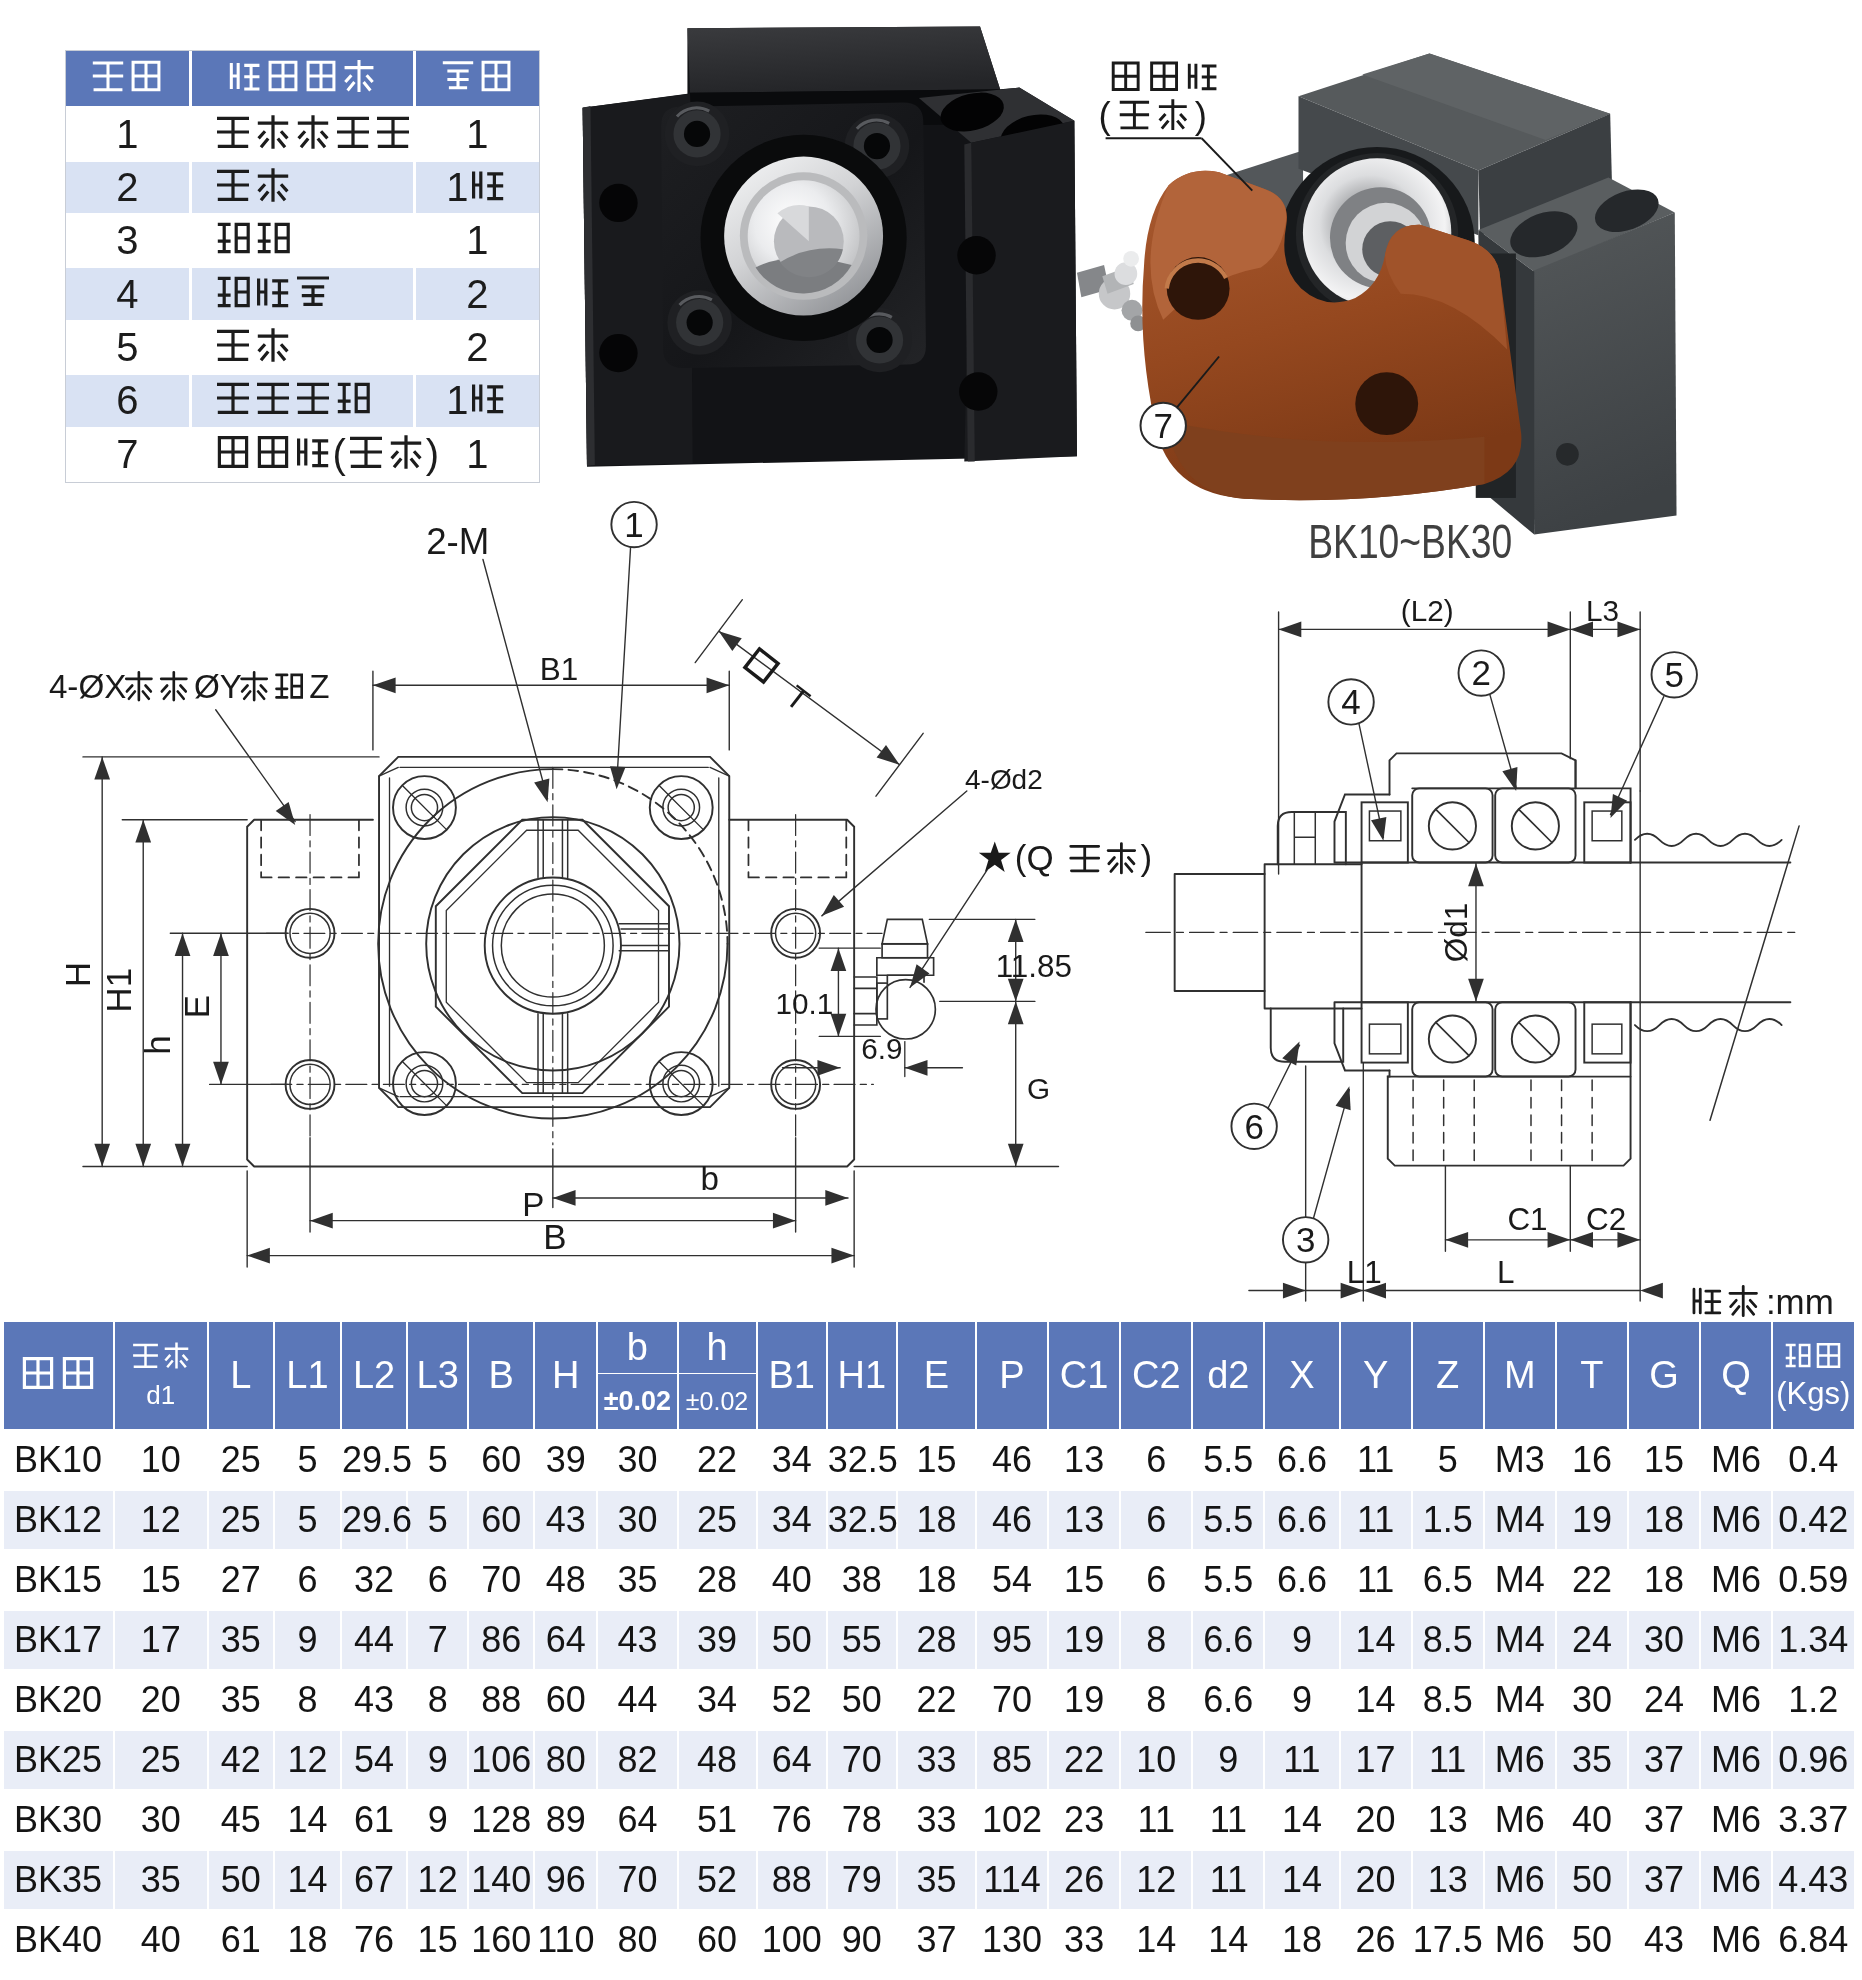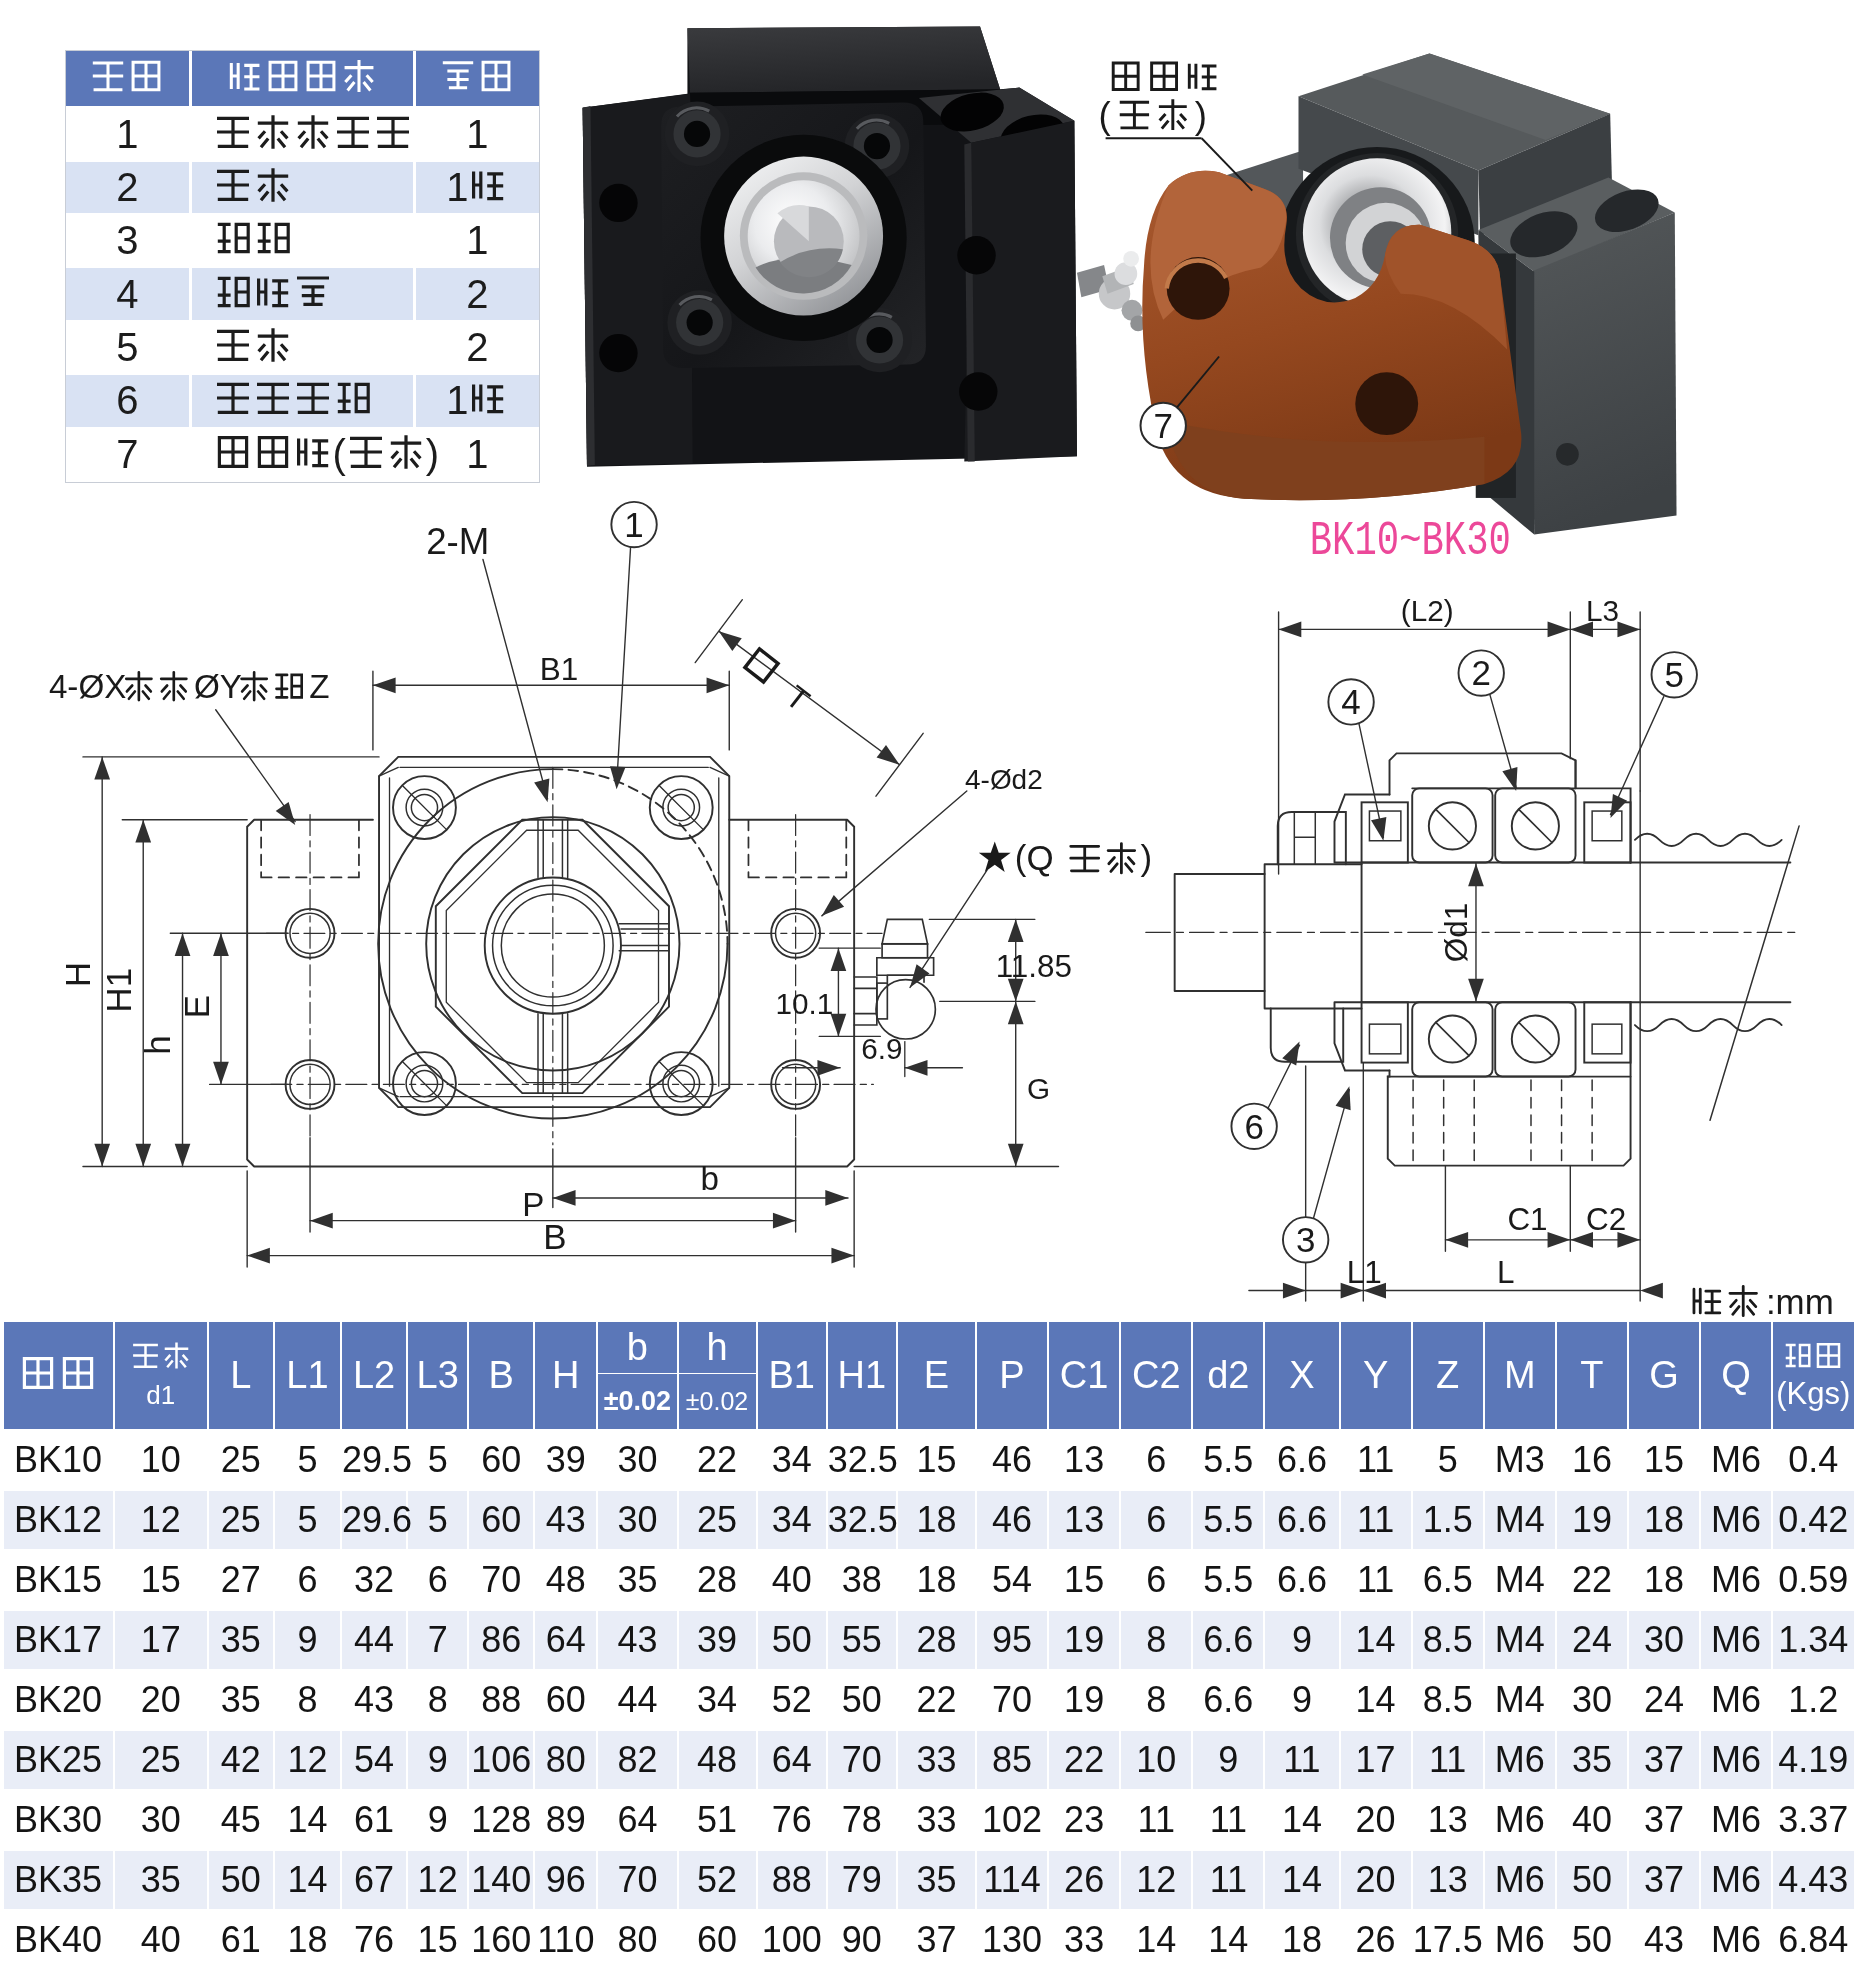--- a/index.html
+++ b/index.html
@@ -24,21 +24,21 @@
 #big thead th.bsub{border-bottom:1.7px solid #fff}
 #big .tol{font-size:27px;font-weight:bold}
 #big .tol2{font-size:25px}
 #big .cjh{font-size:40px}
 #big .cjh2{font-size:31px;line-height:1.15}
 #big .lat2{font-size:26px}
 #big .kgs{font-size:31px}
 #big tbody td{height:60px;background:#fff;border-right:2.6px solid #fff;border-bottom:2.6px solid #fff}
 #big tbody tr.alt td{background:#e9edf7}
 
-#bk{position:absolute;left:1236px;top:517px;width:349px;text-align:center;font-family:Liberation Mono, monospace;font-size:49px;color:#ec4899;line-height:1}
+#bk{position:absolute;left:1236px;top:517px;width:349px;text-align:center;font-family:Liberation Sans, sans-serif;font-size:49px;color:#404040;line-height:1}
 #bk span{display:inline-block;transform:scaleX(0.76);transform-origin:50% 50%}
 </style></head>
 <body>
 <div id="page">
 
 <svg width="0" height="0" style="position:absolute">
 <defs>
 <symbol id="k0" viewBox="0 0 100 100">
           <path d="M10 16H90M10 50H90M12 86H88M50 16V86" fill="none" stroke="currentColor" stroke-width="8"></path>
         </symbol>
@@ -403,21 +403,21 @@
           <td>22</td>
           <td>10</td>
           <td>9</td>
           <td>11</td>
           <td>17</td>
           <td>11</td>
           <td>M6</td>
           <td>35</td>
           <td>37</td>
           <td>M6</td>
-          <td>4.19</td>
+          <td>0.96</td>
         </tr>
         <tr>
           <td>BK30</td>
           <td>30</td>
           <td>45</td>
           <td>14</td>
           <td>61</td>
           <td>9</td>
           <td>128</td>
           <td>89</td>

